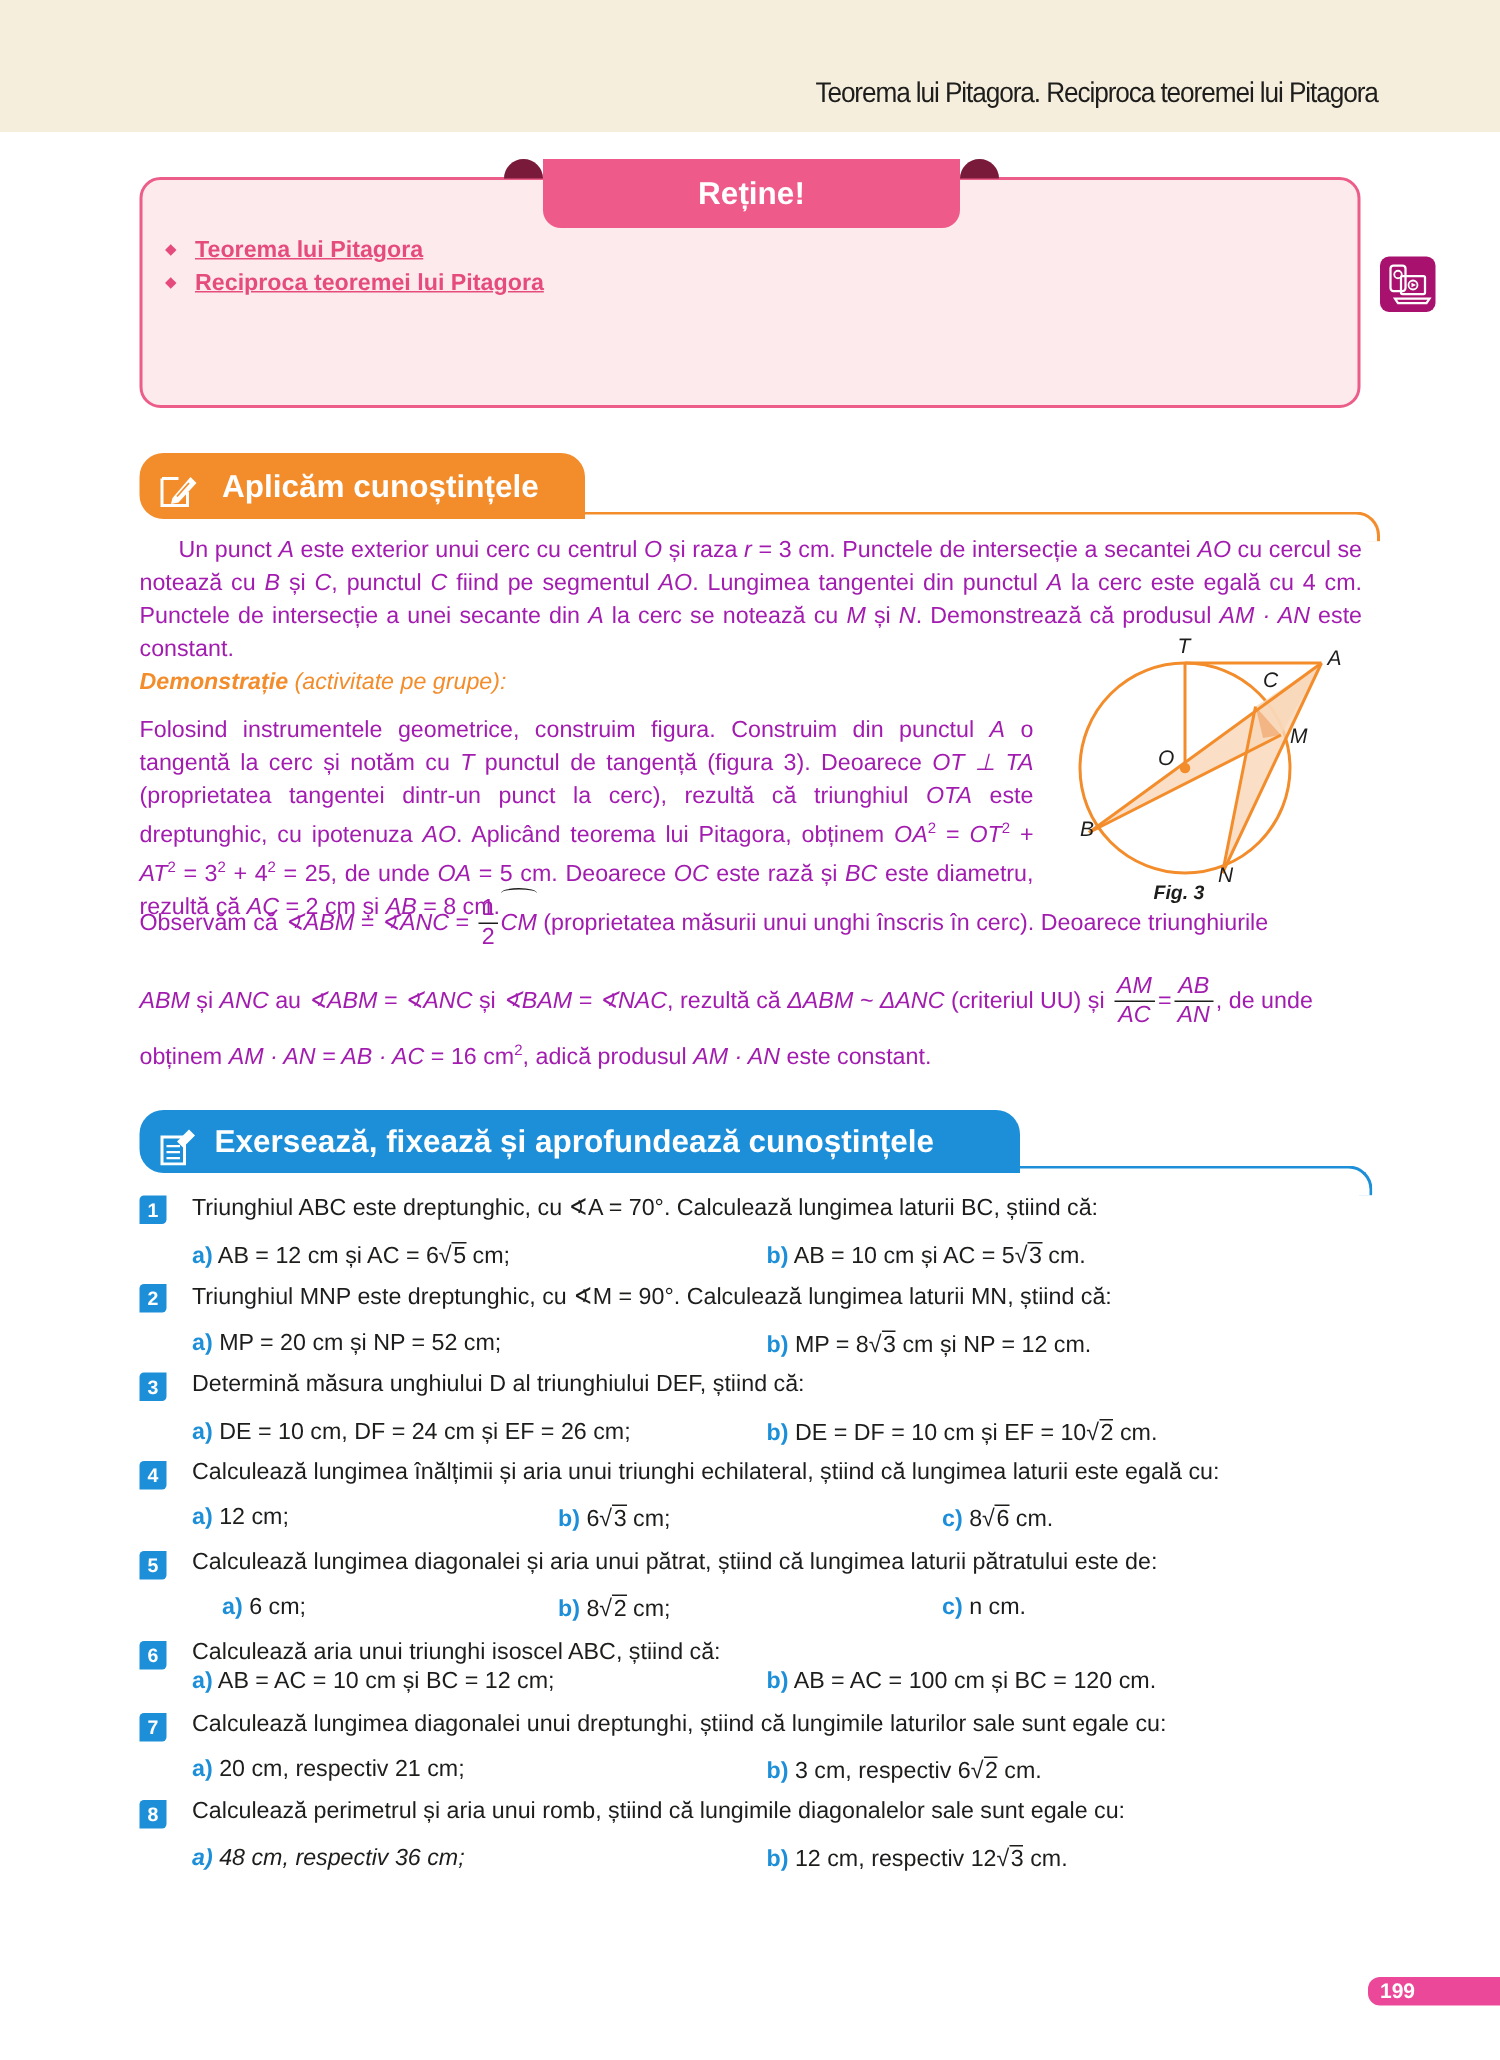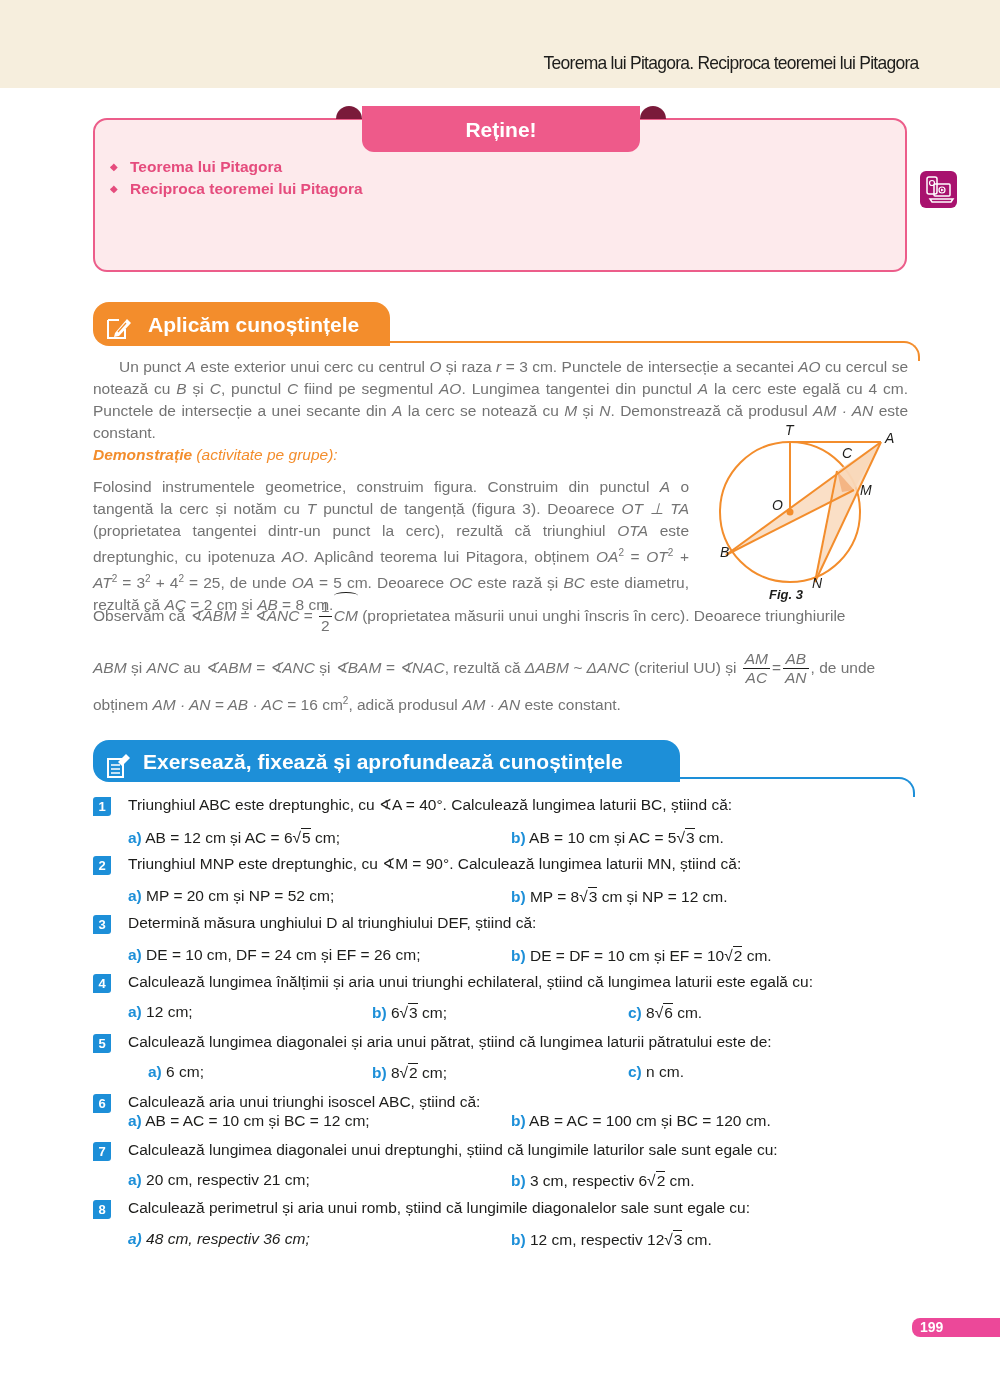--- a/index.html
+++ b/index.html
@@ -12,33 +12,33 @@
 
     
     .retine-box { position: absolute; left: 93px; top: 118px; width: 814px; height: 154px; background: #fdeaec; border: 2px solid #ec5d8a; border-radius: 14px; }
     .retine-tab { position: absolute; left: 362px; top: 106px; width: 278px; height: 46px; background: #ee5a8a; border-radius: 0 0 12px 12px; color: #fff; font-size: 21px; font-weight: bold; text-align: center; line-height: 48px; }
     .retine-tab::before, .retine-tab::after { content: ""; position: absolute; top: 0; width: 26px; height: 13px; background: #7a1a3a; border-radius: 13px 13px 0 0; }
     .retine-tab::before { left: -26px; }
     .retine-tab::after { right: -26px; }
     .retine-content { position: absolute; left: 110px; top: 156px; width: 790px; color: #e54c7d; font-size: 15.5px; line-height: 22px; }
     .retine-content .bullet { display: flex; }
     .retine-content .diamond { width: 20px; font-size: 10px; line-height: 22px; }
-    .retine-content .rtitle { font-weight: bold; }
+    .retine-content .rtitle { font-weight: bold; text-decoration: underline; }
     .retine-content .rtext { padding-left: 20px; }
     .retine-content .rtext2 { text-indent: 20px; }
     .media-icon { position: absolute; left: 920px; top: 171px; width: 37px; height: 37px; background: #a8126e; border-radius: 6px; }
 
     
     .sec-orange { position: absolute; left: 93px; top: 302px; width: 297px; height: 44px; background: #f38d2c; border-radius: 16px 16px 0 16px; color: #fff; font-size: 21px; font-weight: bold; line-height: 46px; padding-left: 55px; }
     .sec-orange-line { position: absolute; left: 385px; top: 341px; width: 535px; height: 20px; border-top: 2px solid #f38d2c; border-right: 2px solid #f38d2c; border-radius: 0 16px 0 0; }
     .sec-blue { position: absolute; left: 93px; top: 740px; width: 587px; height: 42px; background: #1d8fd8; border-radius: 16px 16px 0 16px; color: #fff; font-size: 21px; font-weight: bold; line-height: 44px; padding-left: 50px; }
     .sec-blue-line { position: absolute; left: 675px; top: 777px; width: 240px; height: 20px; border-top: 2px solid #1d8fd8; border-right: 2px solid #1d8fd8; border-radius: 0 16px 0 0; }
     .sec-icon { position: absolute; left: 12px; top: 9px; width: 28px; height: 26px; }
 
-    .body-text { position: absolute; font-size: 15.5px; line-height: 22px; color: #737373; }
+    .body-text { position: absolute; font-size: 15.5px; line-height: 22px; color: #a21caf; }
     .problem { left: 93px; top: 356px; width: 815px; text-align: justify; text-indent: 26px; }
     .demo-head { left: 93px; top: 444px; color: #f38d2c; }
     .demo-head b { font-style: italic; }
     .demo-text { left: 93px; top: 476px; width: 596px; text-align: justify; }
     sup { font-size: 10px; vertical-align: 6px; }
 
     .fig { position: absolute; left: 712px; top: 420px; width: 200px; height: 185px; }
 
     .obs1 { left: 93px; top: 606px; width: 815px; }
     .obs2 { left: 93px; top: 657px; width: 815px; }
@@ -148,21 +148,21 @@
     </svg>
   </span>
   <span>Exersează, fixează și aprofundează cunoștințele</span>
 </div>
 <div class="sec-blue-line"></div>
 
 <div class="exercises">
 
   <div class="ex" style="top:0px;">
     <span class="ex-num">1</span>
-    <span class="ex-text">Triunghiul ABC este dreptunghic, cu ∢A = 40°. Calculează lungimea laturii BC, știind că:</span>
+    <span class="ex-text">Triunghiul ABC este dreptunghic, cu ∢A = 70°. Calculează lungimea laturii BC, știind că:</span>
     <span class="ex-opt" style="left:35px;top:32px;"><span class="opt-label">a)</span><span> AB = 12 cm și AC = 6</span>√<span class="sqrt">5</span><span> cm;</span></span>
     <span class="ex-opt" style="left:418px;top:32px;"><span class="opt-label">b)</span><span> AB = 10 cm și AC = 5</span>√<span class="sqrt">3</span><span> cm.</span></span>
   </div>
 
   <div class="ex" style="top:59px;">
     <span class="ex-num">2</span>
     <span class="ex-text">Triunghiul MNP este dreptunghic, cu ∢M = 90°. Calculează lungimea laturii MN, știind că:</span>
     <span class="ex-opt" style="left:35px;top:32px;"><span class="opt-label">a)</span><span> MP = 20 cm și NP = 52 cm;</span></span>
     <span class="ex-opt" style="left:418px;top:32px;"><span class="opt-label">b)</span><span> MP = 8</span>√<span class="sqrt">3</span><span> cm și NP = 12 cm.</span></span>
   </div>

